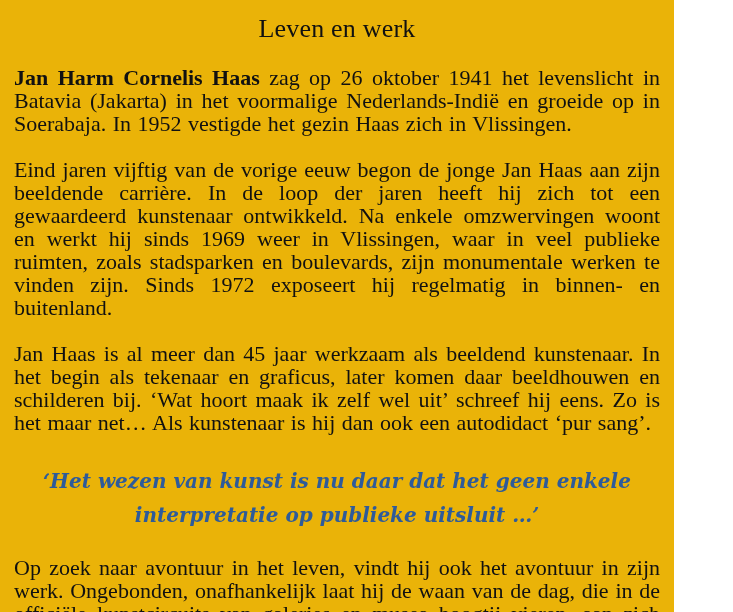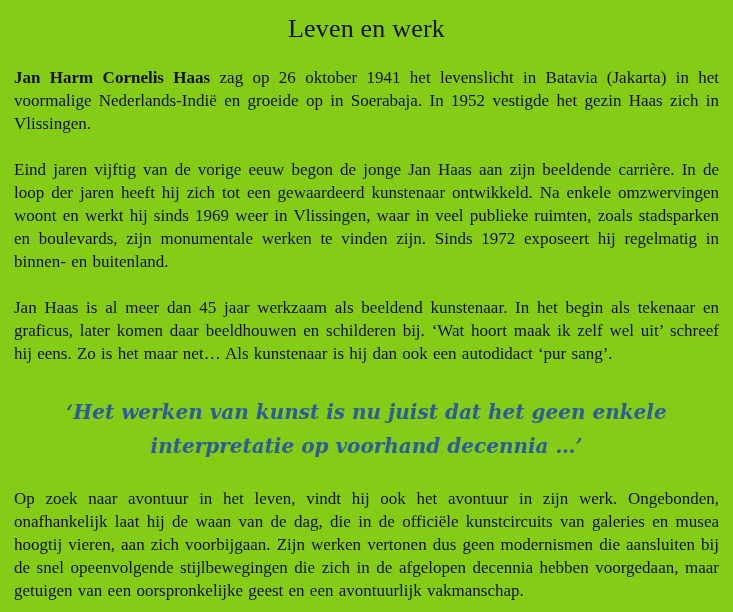--- a/index.html
+++ b/index.html
@@ -1,38 +1,38 @@
 <!DOCTYPE html>
 <html><head>
 <meta charset="utf-8">
 <style>
   html, body {
     margin: 0;
     padding: 0;
     background: #ffffff;
   }
   .page {
-    width: 733px;
+    width: 674px;
     height: 612px;
-    background: #84cc16;
+    background: #eab308;
     box-sizing: border-box;
     padding: 10px 14px 0 14px;
     font-family: "Liberation Serif", serif;
     color: #111111;
     overflow: hidden;
   }
   .title {
     text-align: center;
     font-size: 26px;
     font-weight: 400;
     margin: 4px 0 22px 0;
     letter-spacing: 0.2px;
   }
   p.body-para {
-    font-size: 17px;
+    font-size: 22px;
     line-height: 23px;
     text-align: justify;
     margin: 0 0 23px 0;
     word-spacing: 1px;
   }
   p.body-para .bold { font-weight: 700; }
   p.body-para .italic { }
   .pull-quote {
     text-align: center;
     font-family: "DejaVu Serif", serif;
@@ -50,17 +50,17 @@
 <div class="page">
 
   <h1 class="title">Leven en werk</h1>
 
   <p class="body-para"><span class="bold">Jan Harm Cornelis Haas</span><span> zag op 26 oktober 1941 het levenslicht in Batavia (Jakarta) in het voormalige Nederlands-Indië en groeide op in Soerabaja. In 1952 vestigde het gezin Haas zich in Vlissingen.</span></p>
 
   <p class="body-para"><span>Eind jaren vijftig van de vorige eeuw begon de jonge Jan Haas aan zijn beeldende carrière. In de loop der jaren heeft hij zich tot een gewaardeerd kunstenaar ontwikkeld. Na enkele omzwervingen woont en werkt hij sinds 1969 weer in Vlissingen, waar in veel publieke ruimten, zoals stadsparken en boulevards, zijn monumentale werken te vinden zijn. Sinds 1972 exposeert hij regelmatig in binnen- en buitenland.</span></p>
 
   <p class="body-para"><span>Jan Haas is al meer dan 45 jaar werkzaam als beeldend kunstenaar. In het begin als tekenaar en graficus, later komen daar beeldhouwen en schilderen bij. </span><span class="italic">‘Wat hoort maak ik zelf wel uit’</span><span> schreef hij eens. Zo is het maar net… Als kunstenaar is hij dan ook een autodidact </span><span class="italic">‘pur sang’</span><span>.</span></p>
 
-  <div class="pull-quote" style="color: rgb(46, 91, 154);"><span>‘Het werken van kunst is nu juist dat het geen enkele</span><br><span>interpretatie op voorhand decennia …’</span></div>
+  <div class="pull-quote" style="color: rgb(46, 91, 154);"><span>‘Het wezen van kunst is nu daar dat het geen enkele</span><br><span>interpretatie op publieke uitsluit …’</span></div>
 
   <p class="body-para"><span>Op zoek naar avontuur in het leven, vindt hij ook het avontuur in zijn werk. Ongebonden, onafhankelijk laat hij de waan van de dag, die in de officiële kunstcircuits van galeries en musea hoogtij vieren, aan zich voorbijgaan. Zijn werken vertonen dus geen modernismen die aansluiten bij de snel opeenvolgende stijlbewegingen die zich in de afgelopen decennia hebben voorgedaan, maar getuigen van een oorspronkelijke geest en een avontuurlijk vakmanschap.</span></p>
 
 </div>
 
 </body></html>

